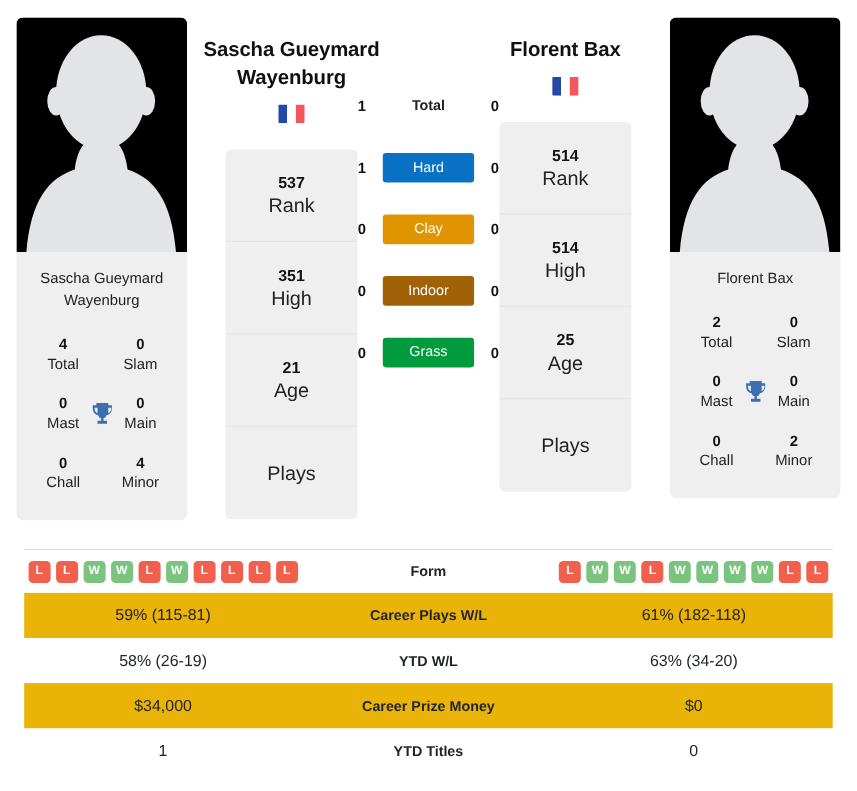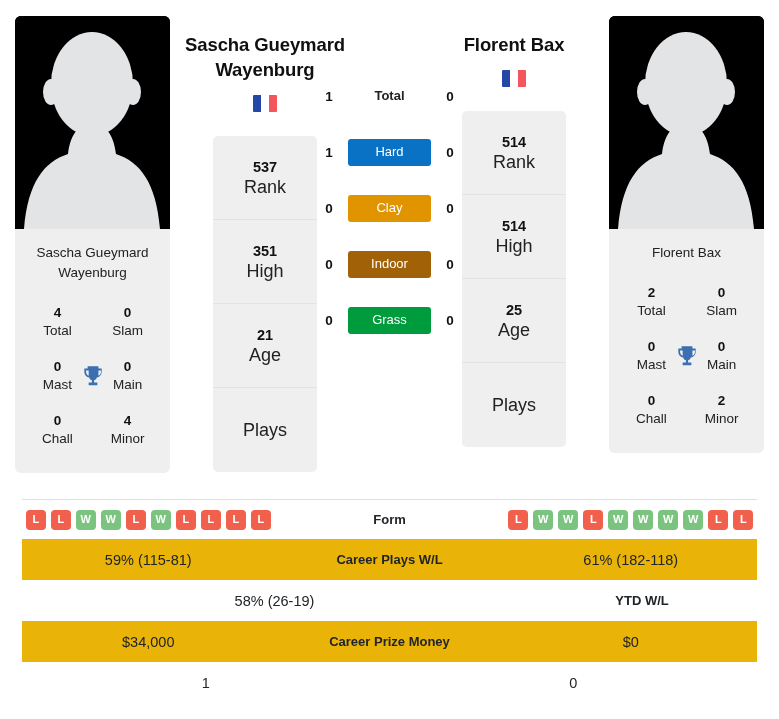--- a/index.html
+++ b/index.html
@@ -91,21 +91,21 @@
     border-radius: 1px;
     overflow: hidden;
   }
   .flag i { display:block; height:100%; flex:1 1 33.333%; }
   .flag .fb { background:#2348a8; }
   .flag .fw { background:#ffffff; }
   .flag .fr { background:#f4565e; }
 
   .info-card {
     margin-top: 24px;
-    width: 104px;
+    width: 120px;
     background: #efefef;
     border-radius: 5px;
     overflow: hidden;
   }
   .info-cell {
     height: 84px;
     display: flex;
     flex-direction: column;
     align-items: center;
     justify-content: center;
@@ -426,27 +426,29 @@
 
     <div class="ct-row shaded">
       <div class="ct-left">59% (115-81)</div>
       <div class="ct-mid">Career Plays W/L</div>
       <div class="ct-right">61% (182-118)</div>
     </div>
 
     <div class="ct-row">
       <div class="ct-left">58% (26-19)</div>
       <div class="ct-mid">YTD W/L</div>
+      <div class="ct-right">63% (34-20)</div>
     </div>
 
     <div class="ct-row shaded">
       <div class="ct-left">$34,000</div>
       <div class="ct-mid">Career Prize Money</div>
       <div class="ct-right">$0</div>
     </div>
 
     <div class="ct-row">
       <div class="ct-left">1</div>
+      <div class="ct-mid">YTD Titles</div>
       <div class="ct-right">0</div>
     </div>
 
   </div>
 </div>
 
 </body></html>

